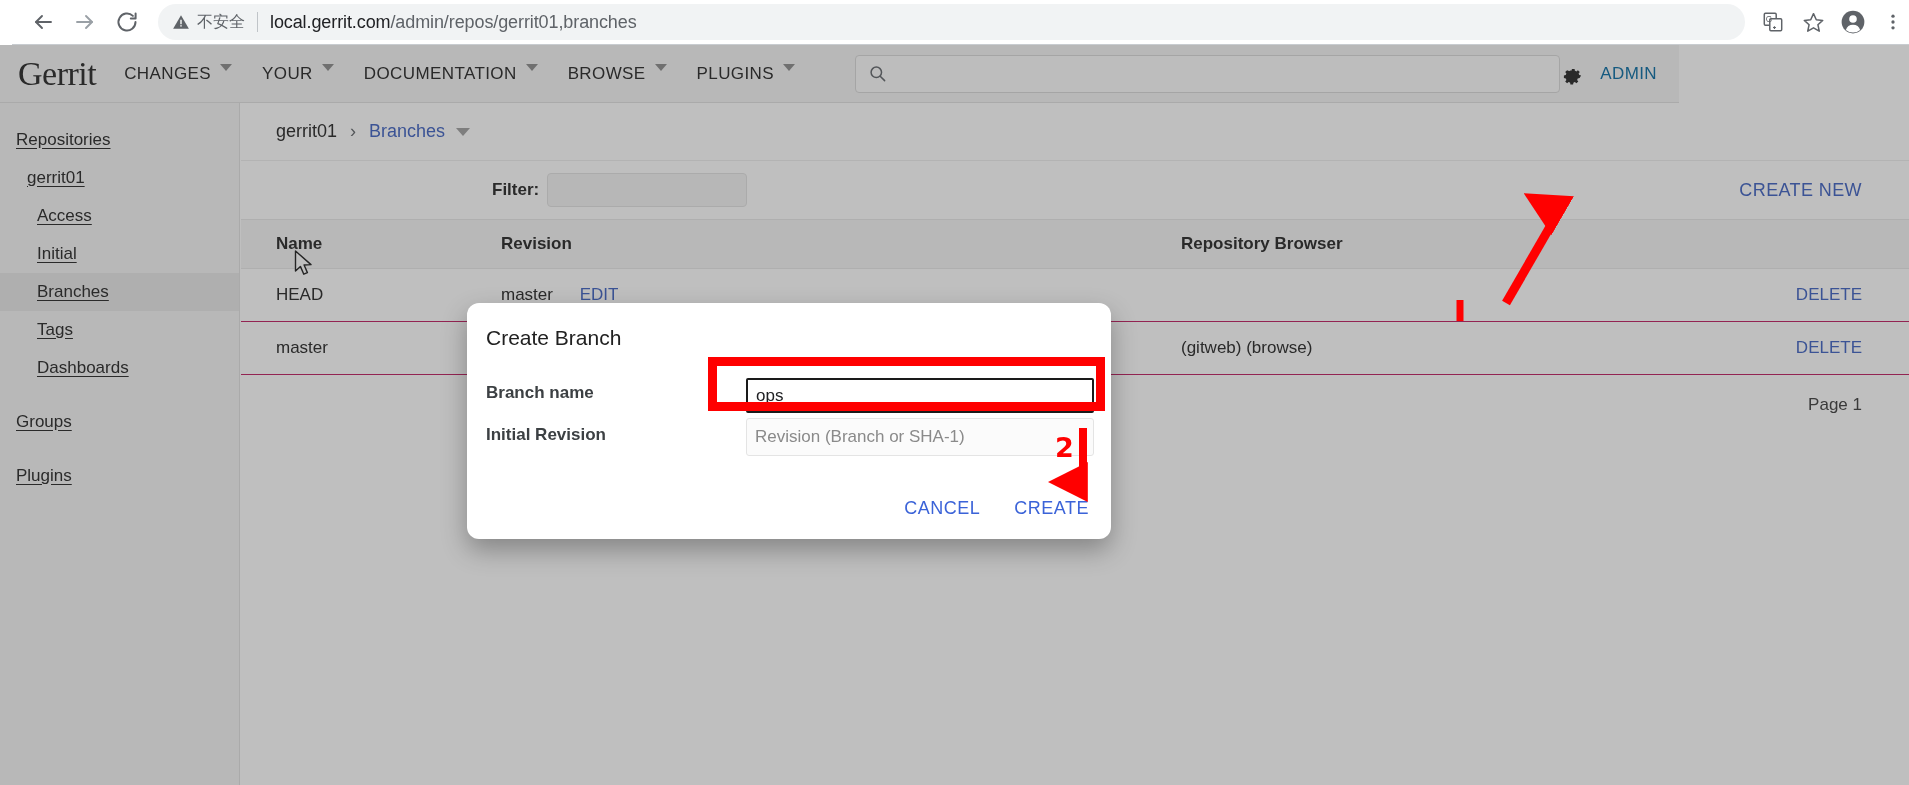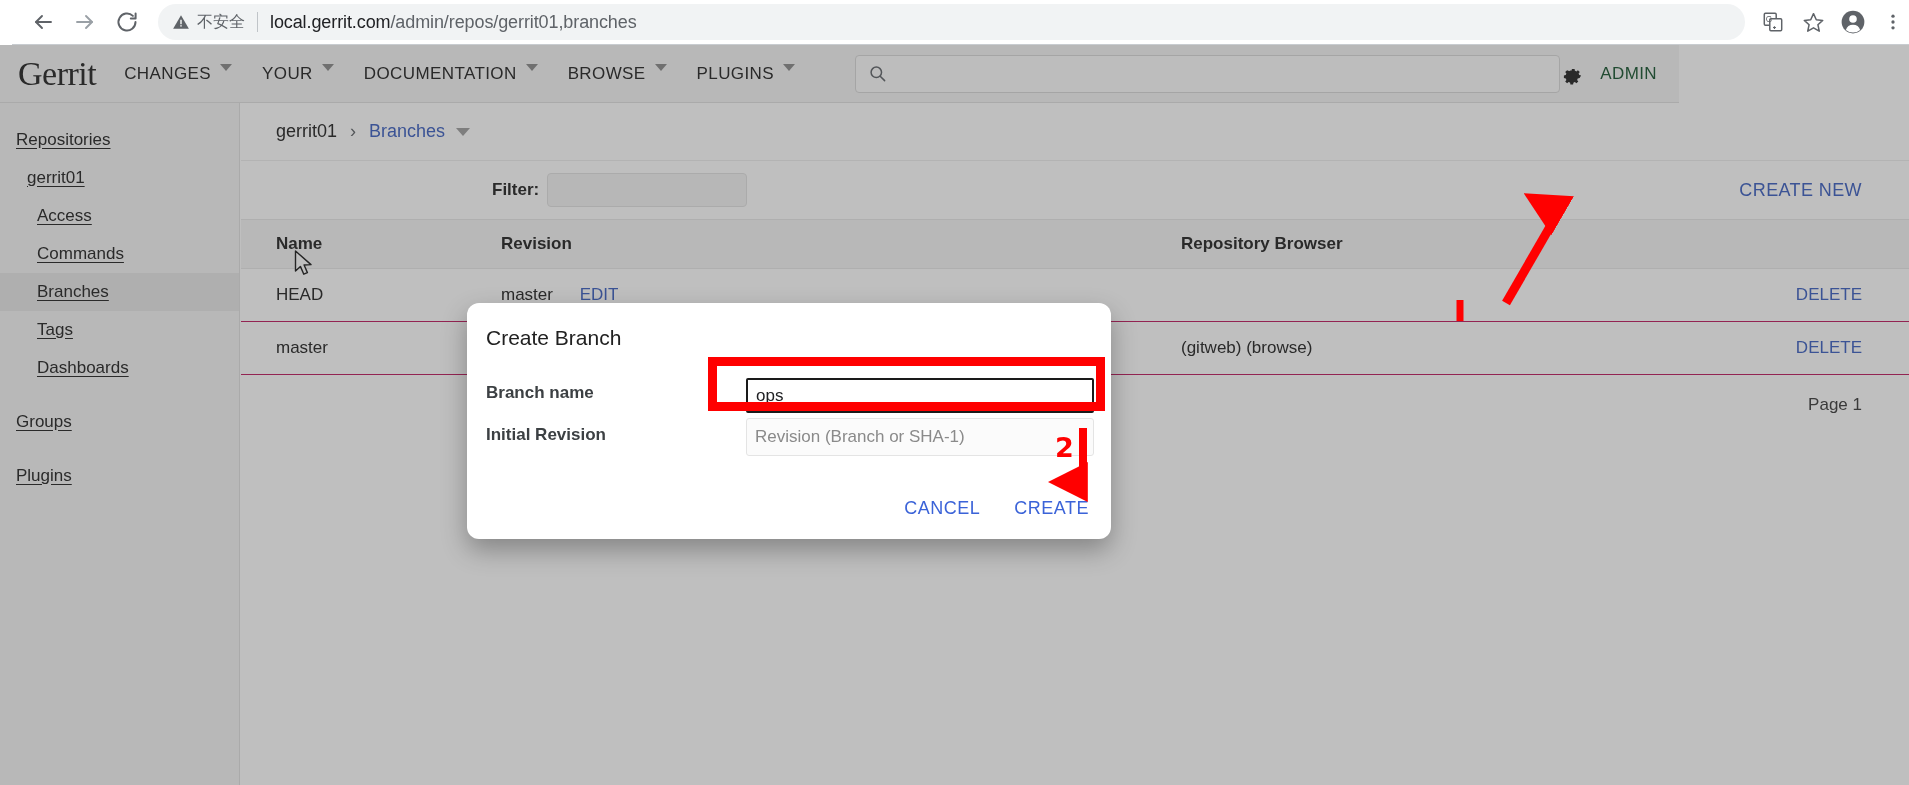--- a/index.html
+++ b/index.html
@@ -133,21 +133,21 @@
     font-family: "Liberation Sans", sans-serif;
   }
   #header-right {
     display: flex; align-items: center;
     margin-left: auto;
     margin-right: 22px;
   }
   #gear-icon { color: #212121; display:flex; align-items:center; cursor:pointer; }
   #admin-label {
     font-size: 17px;
-    color: #14532d;
+    color: #0369a1;
     margin-left: 16px;
     letter-spacing: 0.4px;
     cursor: pointer;
   }
 
   
   #sidebar {
     position: absolute; left: 0; top: 58px;
     width: 240px; height: 682px;
     background: #f5f5f5;
@@ -480,21 +480,21 @@
         </svg>
       </span>
       <span id="admin-label">ADMIN</span>
     </div>
   </div>
 
   <div id="sidebar">
     <div class="side-item lvl1">Repositories</div>
     <div class="side-item lvl2">gerrit01</div>
     <div class="side-item lvl3">Access</div>
-    <div class="side-item lvl3">Commands</div>
+    <div class="side-item lvl3">Initial</div>
     <div class="side-item lvl3 selected">Branches</div>
     <div class="side-item lvl3">Tags</div>
     <div class="side-item lvl3">Dashboards</div>
     <div class="side-gap"></div>
     <div class="side-item lvl1">Groups</div>
     <div class="side-gap"></div>
     <div class="side-item lvl1">Plugins</div>
   </div>
 
   <div id="main">

